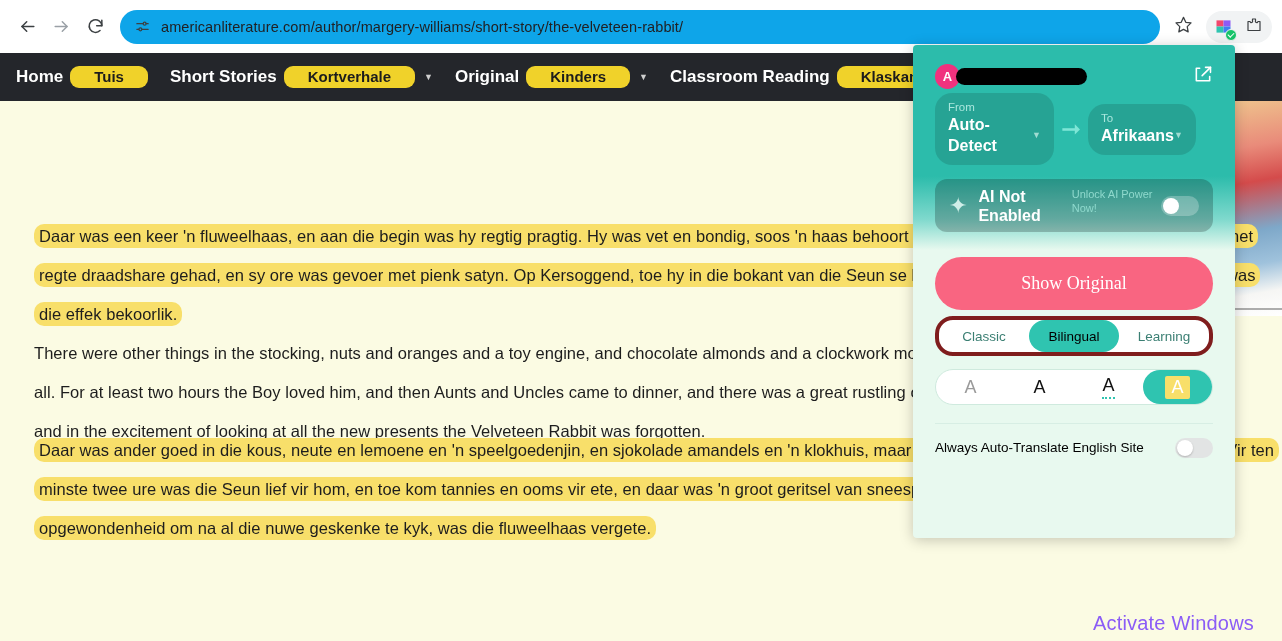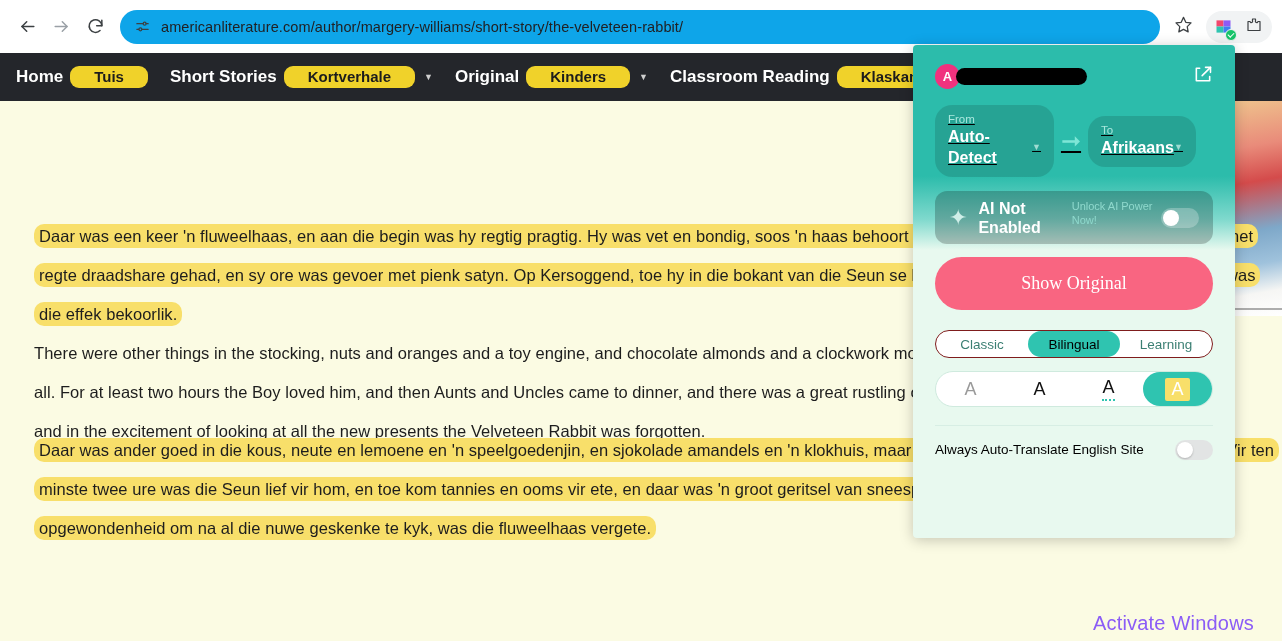--- a/index.html
+++ b/index.html
@@ -204,22 +204,20 @@
     flex: 0 0 auto;
     width: 131px;
     background:#000;
     border-radius:9px;
     margin-left:-4px;
   }
   .share-icon{ margin-left:auto; cursor:pointer; display:flex; }
 
   .lang-row {
     display:flex; align-items:center;
-    margin-top:12px;
-    text-decoration:underline;
   }
   .lang-box {
     background: rgba(0,0,0,.13);
     border-radius: 17px;
     padding: 7px 13px 9px;
     flex: 0 0 auto;
   }
   .lang-box.from { width:119px; }
   .lang-box.to   { width:108px; }
   .lang-label { color:#a9e7dd; font-size:11.5px; line-height:14px; }
@@ -272,23 +270,23 @@
   .show-original {
     margin-top: 7px;
     width:100%; height:53px;
     background:#f96581;
     border:none; border-radius:27px;
     color:#ffffff; font-size:18px;
     font-family:Liberation Serif, serif;
     cursor:pointer;
   }
   .segmented {
-    margin-top:20px;
-    height:28px;
-    border:1px solid #7f1d1d;
+    margin-top:6px;
+    height:40px;
+    border:4px solid #7f1d1d;
     border-radius:18px;
     display:flex; align-items:center;
     background:#ffffff;
   }
   .seg {
     flex:1 1 0; height:100%;
     display:flex;align-items:center;justify-content:center;
     font-size:13.5px;
     color:#3b7f73;
     border-radius:18px;

